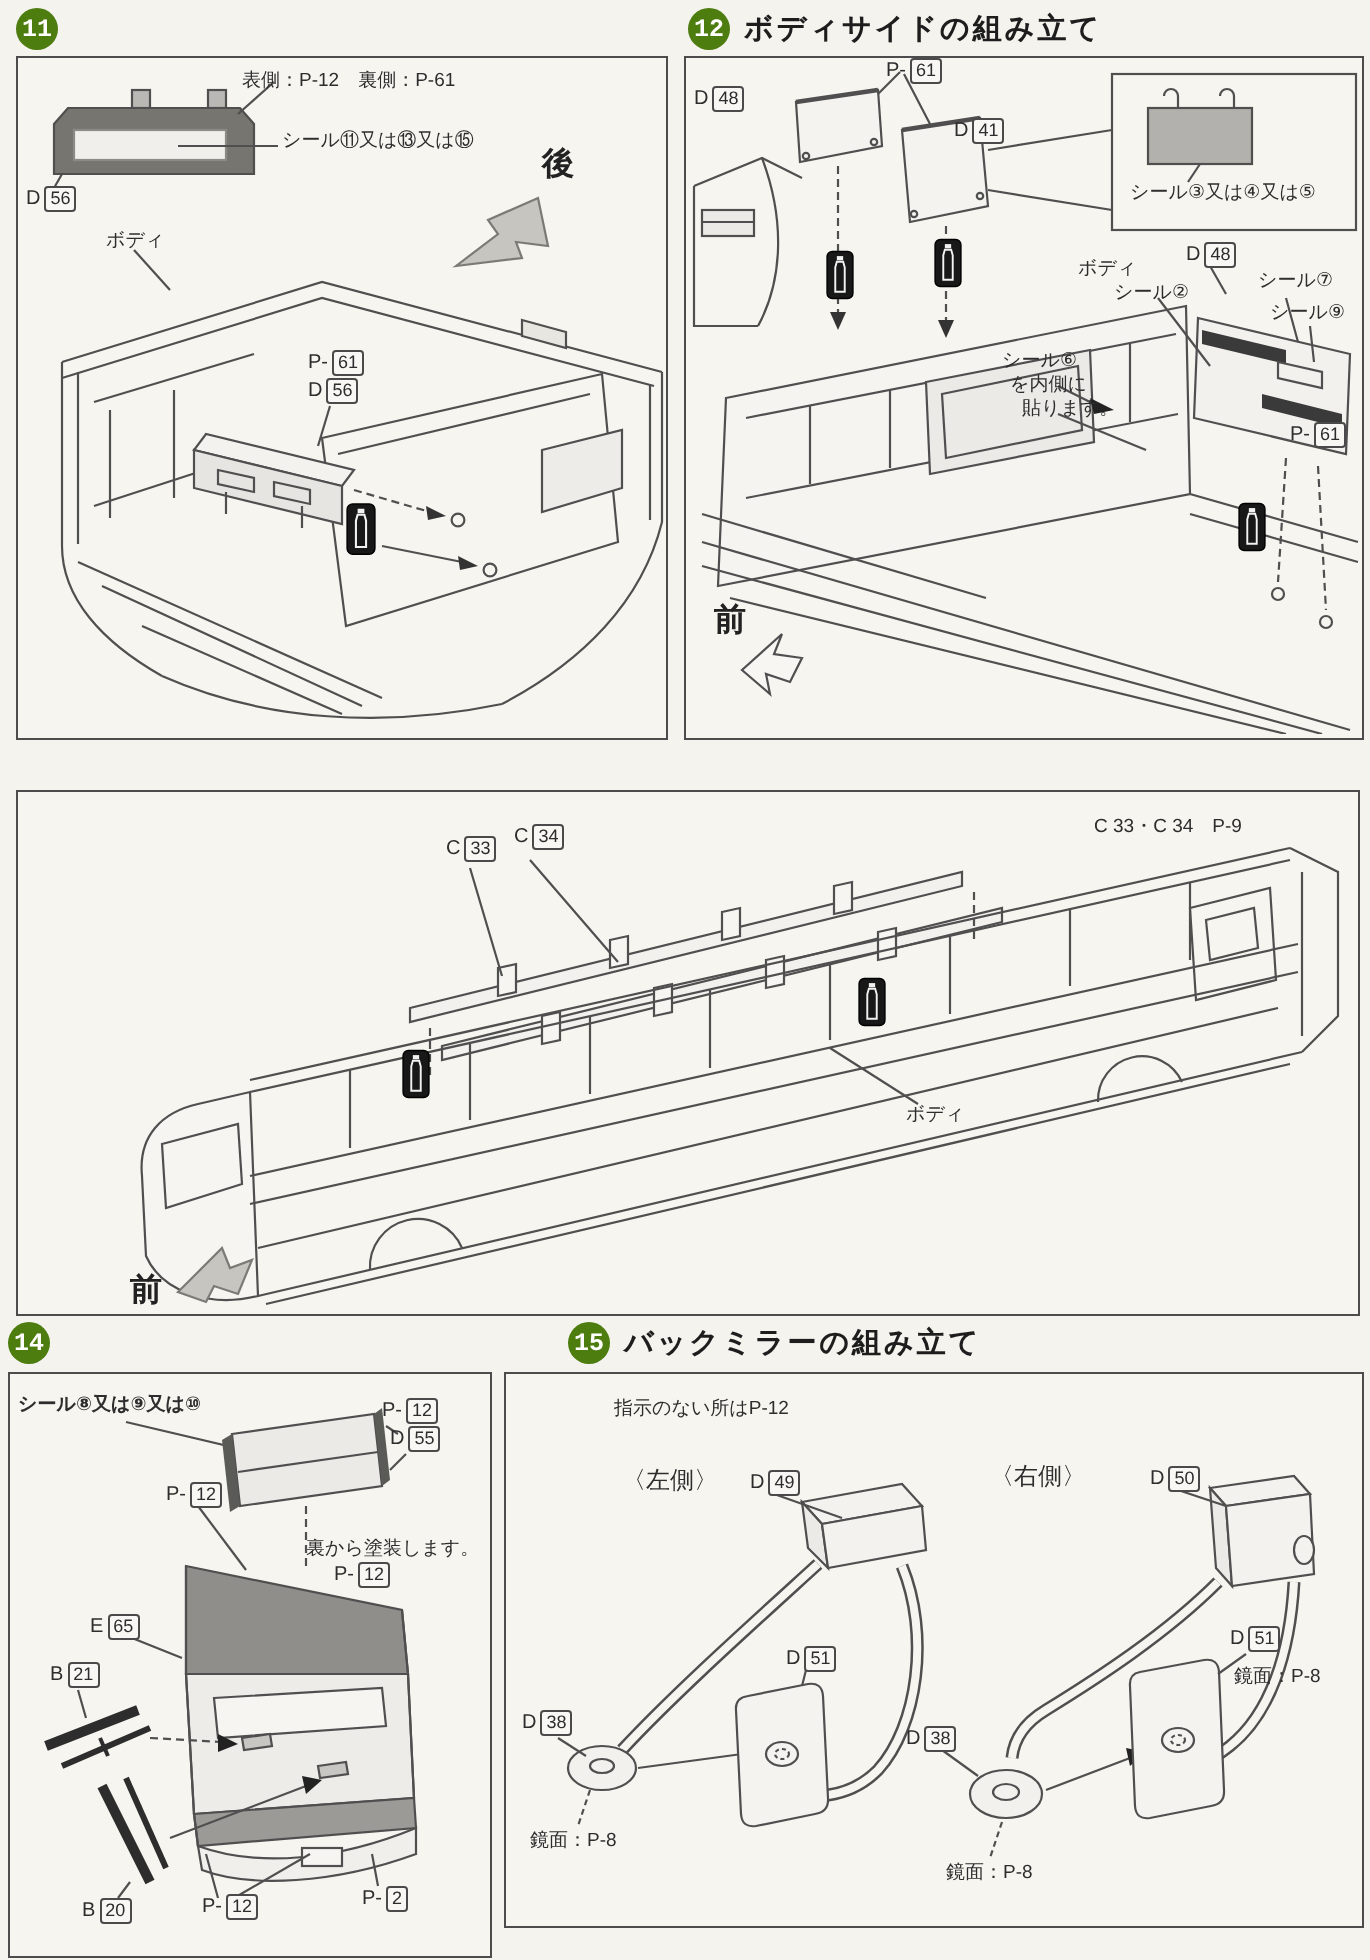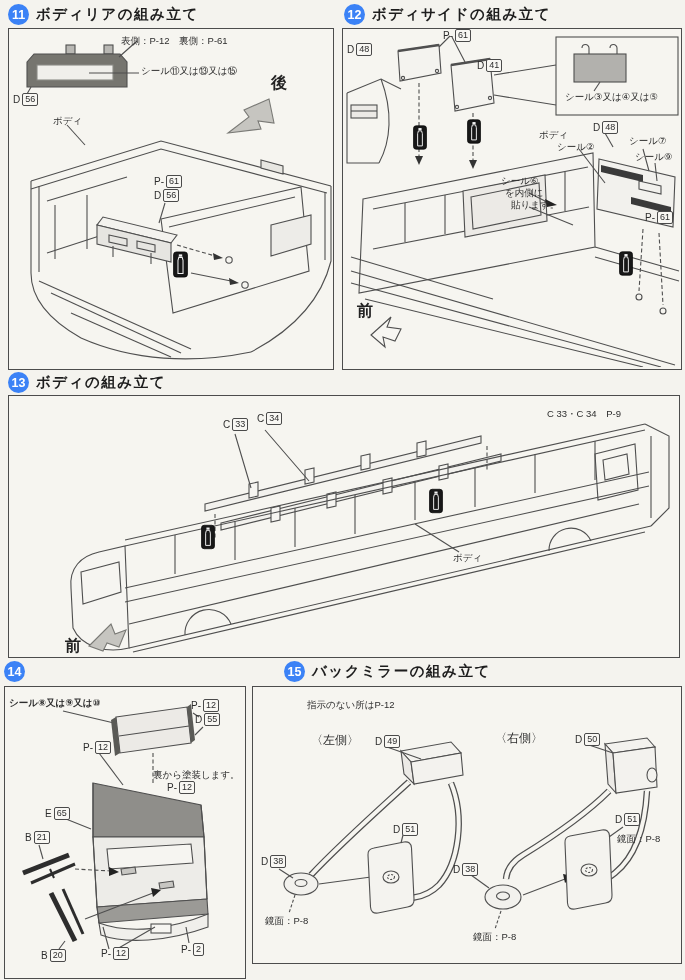--- a/index.html
+++ b/index.html
@@ -1,19 +1,19 @@
 <!DOCTYPE html>
 <html><head>
 <meta charset="utf-8">
 <style>
   html,body{margin:0;padding:0;}
   body{width:685px;height:980px;background:#e9e7e2;font-family:"Liberation Sans","DejaVu Sans",sans-serif;position:relative;overflow:hidden;}
   #page{position:absolute;left:0;top:0;width:685px;height:980px;background:#f4f3ee;}
   .hdr{position:absolute;display:flex;align-items:center;gap:7px;z-index:5;}
-  .stepnum{width:21px;height:21px;border-radius:50%;background:#3b82f6;color:#fff;font-weight:bold;font-size:12.5px;display:flex;align-items:center;justify-content:center;flex:0 0 auto;}
+  .stepnum{width:21px;height:21px;border-radius:50%;background:#4d7c0f;color:#fff;font-weight:bold;font-size:12.5px;display:flex;align-items:center;justify-content:center;flex:0 0 auto;font-family:Liberation Mono, monospace;}
   .steptitle{font-size:14.5px;font-weight:bold;color:#1d1d1d;letter-spacing:1.5px;white-space:nowrap;}
   .pbox{position:absolute;border:1.6px solid #4c4c4c;background:#f6f5f0;}
   .pbox > svg{position:absolute;left:0;top:0;}
   .lbl{position:absolute;font-size:9.5px;color:#2d2d2d;white-space:nowrap;line-height:1.2;z-index:4;}
   .pl{display:inline-flex;align-items:center;font-size:10px;color:#2d2d2d;}
   .pl .pn{display:inline-block;border:1px solid #4a4a4a;border-radius:2px;padding:0 2px;margin-left:2px;font-size:9px;line-height:11px;background:#f8f7f3;}
   .big{font-size:16px;font-weight:bold;color:#222;}
 </style>
 </head>
 <body>
@@ -25,21 +25,20 @@
       <rect x="6.2" y="3.2" width="3.6" height="2.4" fill="#f2f2f2"></rect>
       <path d="M6.2 6.4 L9.8 6.4 L10.7 9.6 L10.7 23.6 L5.3 23.6 L5.3 9.6 Z" fill="none" stroke="#f2f2f2" stroke-width="1.1"></path>
     </symbol>
   </defs>
 </svg>
 
 <div id="page">
 
   <div class="hdr" style="left:8px;top:4px;">
     <div class="stepnum">11</div>
-    <div class="steptitle">ボディリアの組み立て</div>
   </div>
   <div class="pbox" style="left:8px;top:28px;width:324px;height:340px;">
     <svg width="324" height="338" viewBox="0 0 324 338">
       <g stroke="#4f4f4f" stroke-width="1.1" fill="none">
         <rect x="57" y="16" width="9" height="9" fill="#b9b8b4"></rect>
         <rect x="95" y="16" width="9" height="9" fill="#b9b8b4"></rect>
         <path d="M18 33 L25 25 L111 25 L118 33 L118 58 L18 58 Z" fill="#76756f"></path>
         <rect x="28" y="36" width="76" height="15" fill="#f0efeb" stroke="#8a8a86"></rect>
         <path d="M110 28 L128 12"></path>
         <path d="M80 44 L130 44"></path>
@@ -182,24 +181,20 @@
     <div class="lbl" style="left:158px;top:146px;">シール⑥</div>
     <div class="lbl" style="left:162px;top:158px;">を内側に</div>
     <div class="lbl" style="left:168px;top:170px;">貼ります。</div>
     <div class="lbl" style="left:302px;top:182px;"><span class="pl">
           <span>P-</span>
           <span class="pn">61</span>
         </span></div>
     <div class="lbl big" style="left:14px;top:272px;">前</div>
   </div>
 
-  <div class="hdr" style="left:8px;top:372px;">
-    <div class="stepnum">13</div>
-    <div class="steptitle">ボディの組み立て</div>
-  </div>
   <div class="pbox" style="left:8px;top:395px;width:670px;height:261px;">
     <svg width="670" height="258" viewBox="0 0 670 258">
       <g stroke="#4f4f4f" stroke-width="1.1" fill="none">
         <path d="M196 108 L472 40 L472 47 L196 115 Z" fill="#f2f1ed"></path>
         <path d="M212 127 L492 58 L492 65 L212 134 Z" fill="#f2f1ed"></path>
         <path d="M240 88 l9 -2 l0 14 l-9 2 Z" fill="#f6f5f1"></path>
         <path d="M296 74 l9 -2 l0 14 l-9 2 Z" fill="#f6f5f1"></path>
         <path d="M352 60 l9 -2 l0 14 l-9 2 Z" fill="#f6f5f1"></path>
         <path d="M408 47 l9 -2 l0 14 l-9 2 Z" fill="#f6f5f1"></path>
         <path d="M262 112 l9 -2 l0 14 l-9 2 Z" fill="#f6f5f1"></path>

